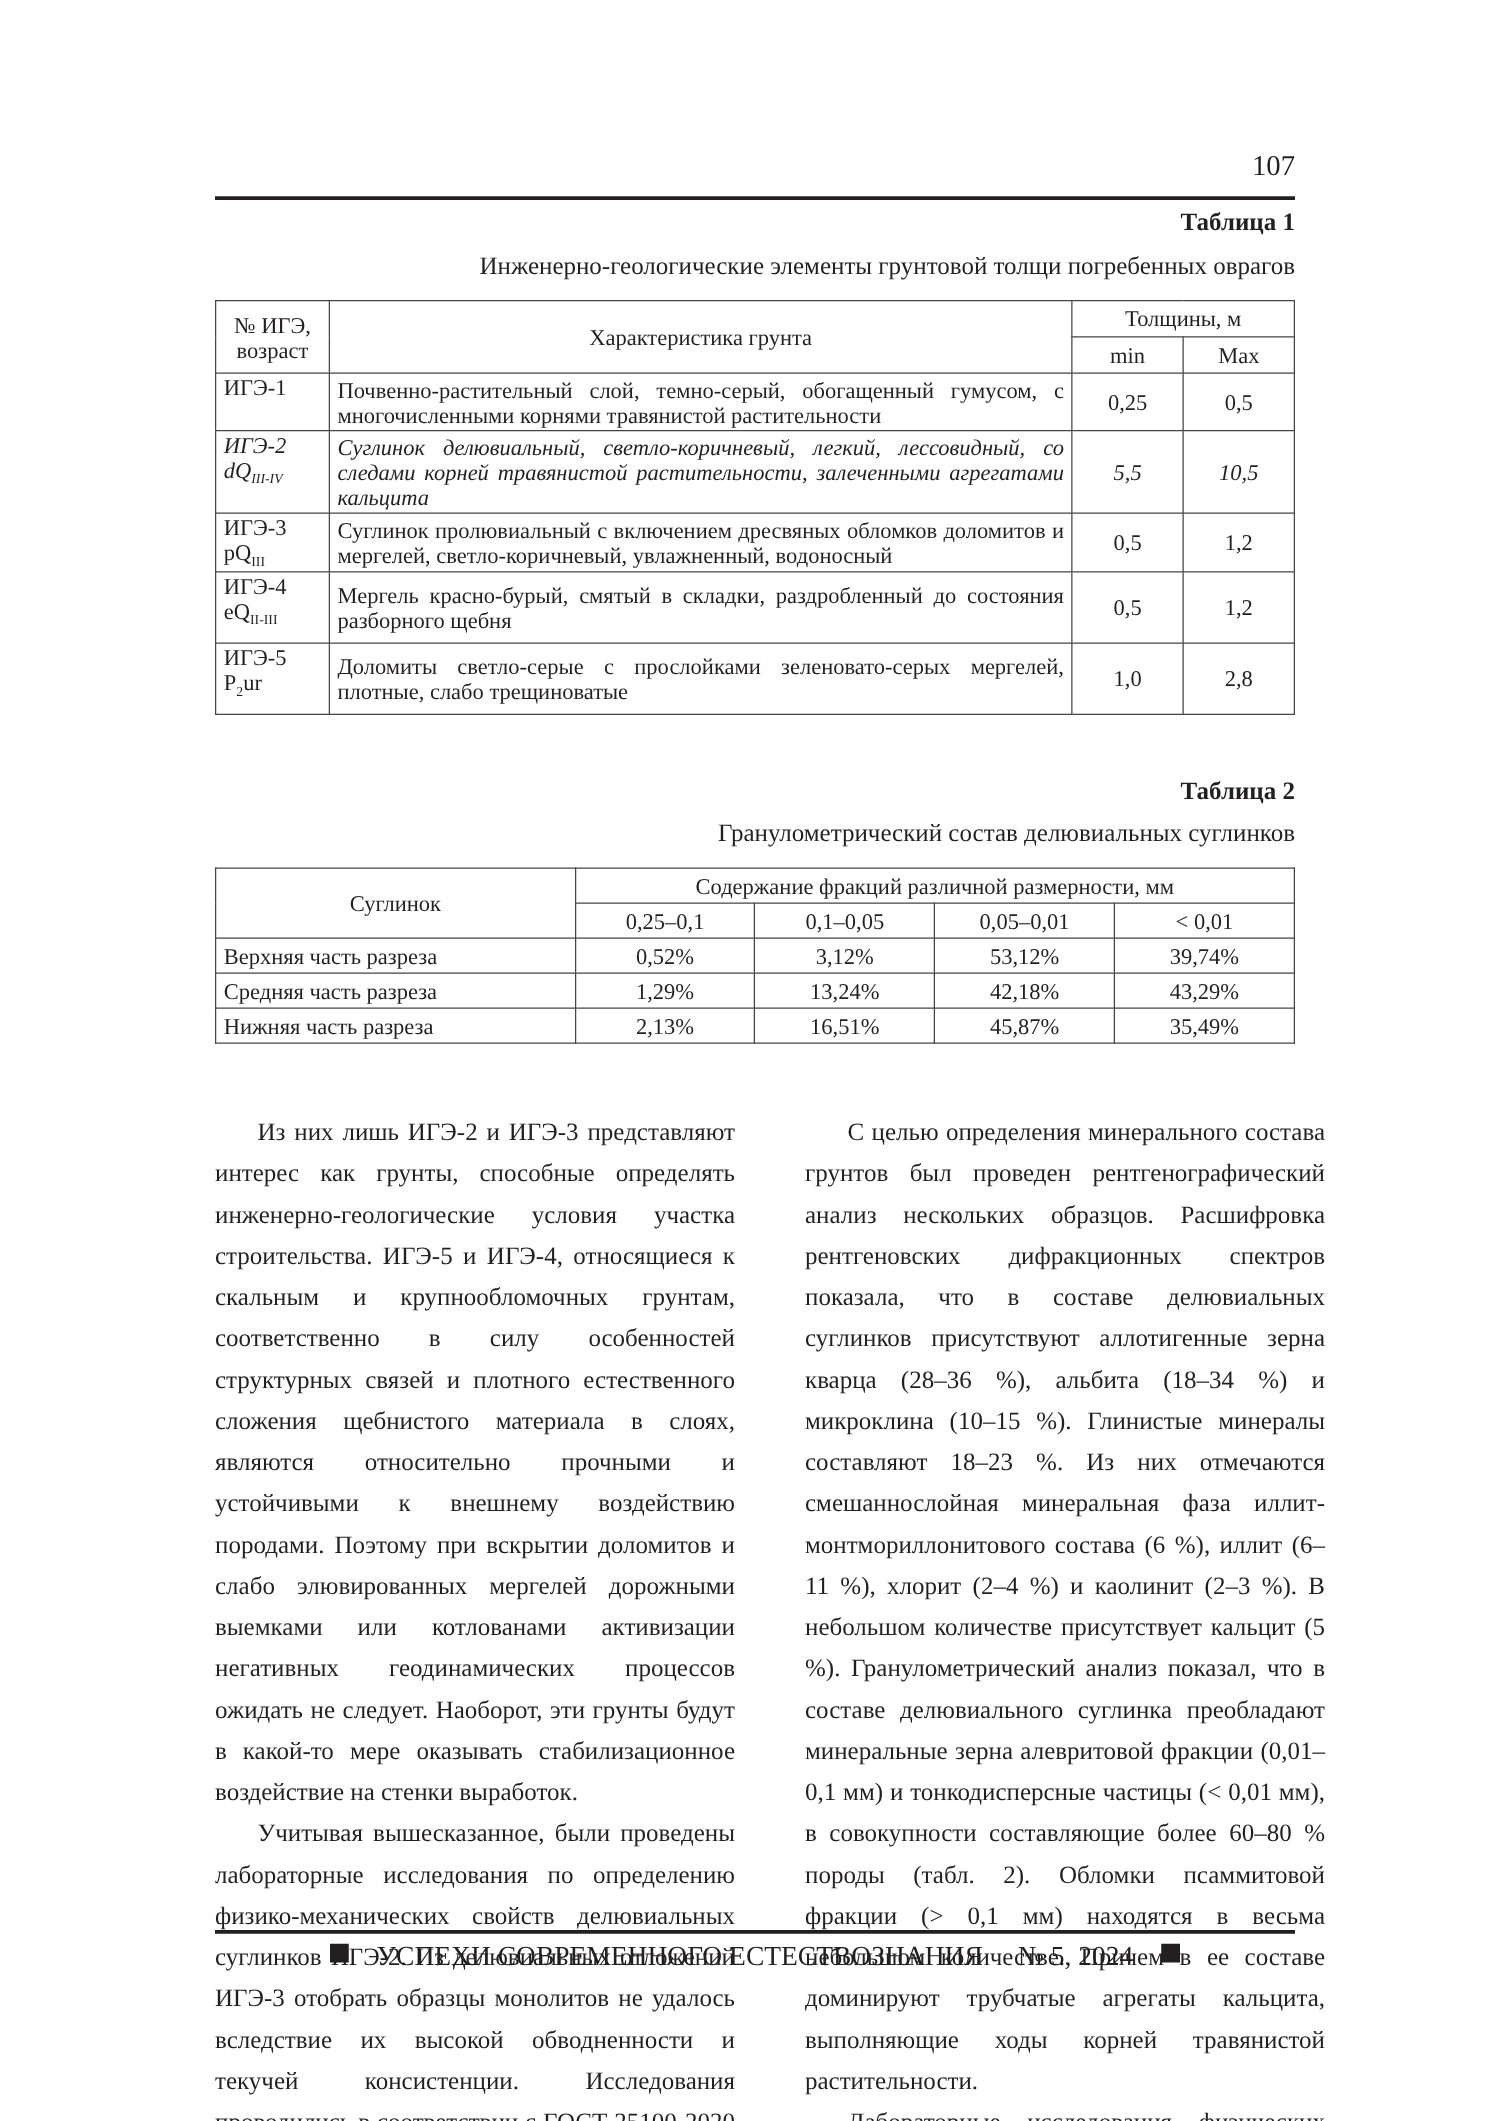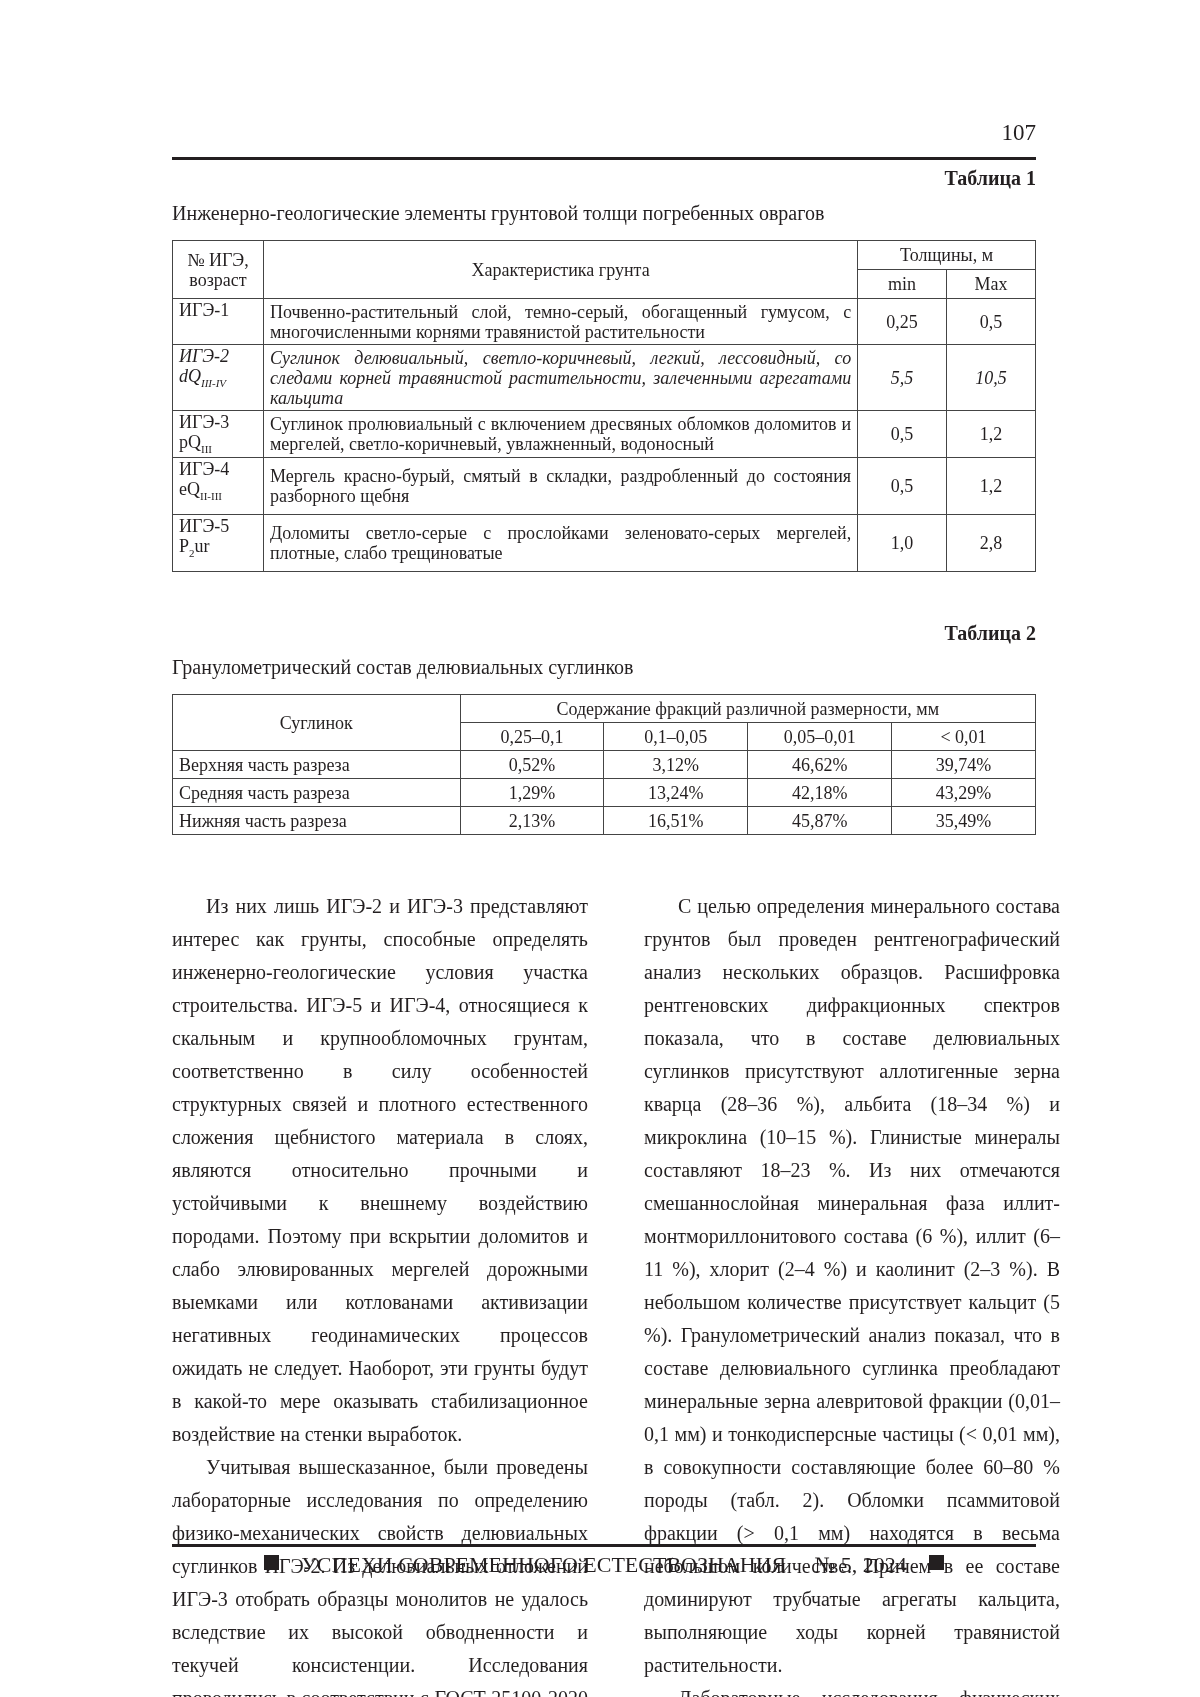--- a/index.html
+++ b/index.html
@@ -11,21 +11,21 @@
   .page { position: absolute; left: 172px; top: 0; width: 864px; }
 
   
   .run-head { position: absolute; top: 120px; left: 0; width: 864px; height: 32px; }
   .run-head .center { position: absolute; left: 0; right: 0; top: 0; text-align: center; font-size: 23px; letter-spacing: 0px; }
   .run-head .sq { display: inline-block; width: 15px; height: 15px; background: #231f20; vertical-align: 2px; margin: 0 18px; }
   .run-head .pnum { position: absolute; right: 0; top: 0; font-size: 23px; }
   .rule-top { position: absolute; top: 157px; left: 0; width: 864px; height: 3px; background: #231f20; }
 
   .tab-label { position: absolute; right: 0; font-weight: bold; font-size: 20px; }
-  .tab-title { position: absolute; left: 0; width: 864px; text-align: left; font-size: 20px; }
+  .tab-title { position: absolute; left: 0; width: 864px; text-align: right; font-size: 20px; }
 
   table.t { position: absolute; left: 0; width: 864px; border-collapse: collapse; font-size: 18px; line-height: 20px; }
   table.t td, table.t th { border: 1.5px solid #444; font-weight: normal; padding: 1px 6px; vertical-align: middle; }
   table.t th { text-align: center; }
   .num { text-align: center; }
   .left-top { vertical-align: top !important; }
   .desc { text-align: justify; }
   sub { font-size: 11px; line-height: 0; }
 
   
@@ -122,21 +122,21 @@
     <tr style="height:28px;">
       <th>0,25–0,1</th>
       <th>0,1–0,05</th>
       <th>0,05–0,01</th>
       <th>&lt; 0,01</th>
     </tr>
     <tr style="height:28px;">
       <td>Верхняя часть разреза</td>
       <td class="num">0,52%</td>
       <td class="num">3,12%</td>
-      <td class="num">46,62%</td>
+      <td class="num">53,12%</td>
       <td class="num">39,74%</td>
     </tr>
     <tr style="height:28px;">
       <td>Средняя часть разреза</td>
       <td class="num">1,29%</td>
       <td class="num">13,24%</td>
       <td class="num">42,18%</td>
       <td class="num">43,29%</td>
     </tr>
     <tr style="height:28px;">

